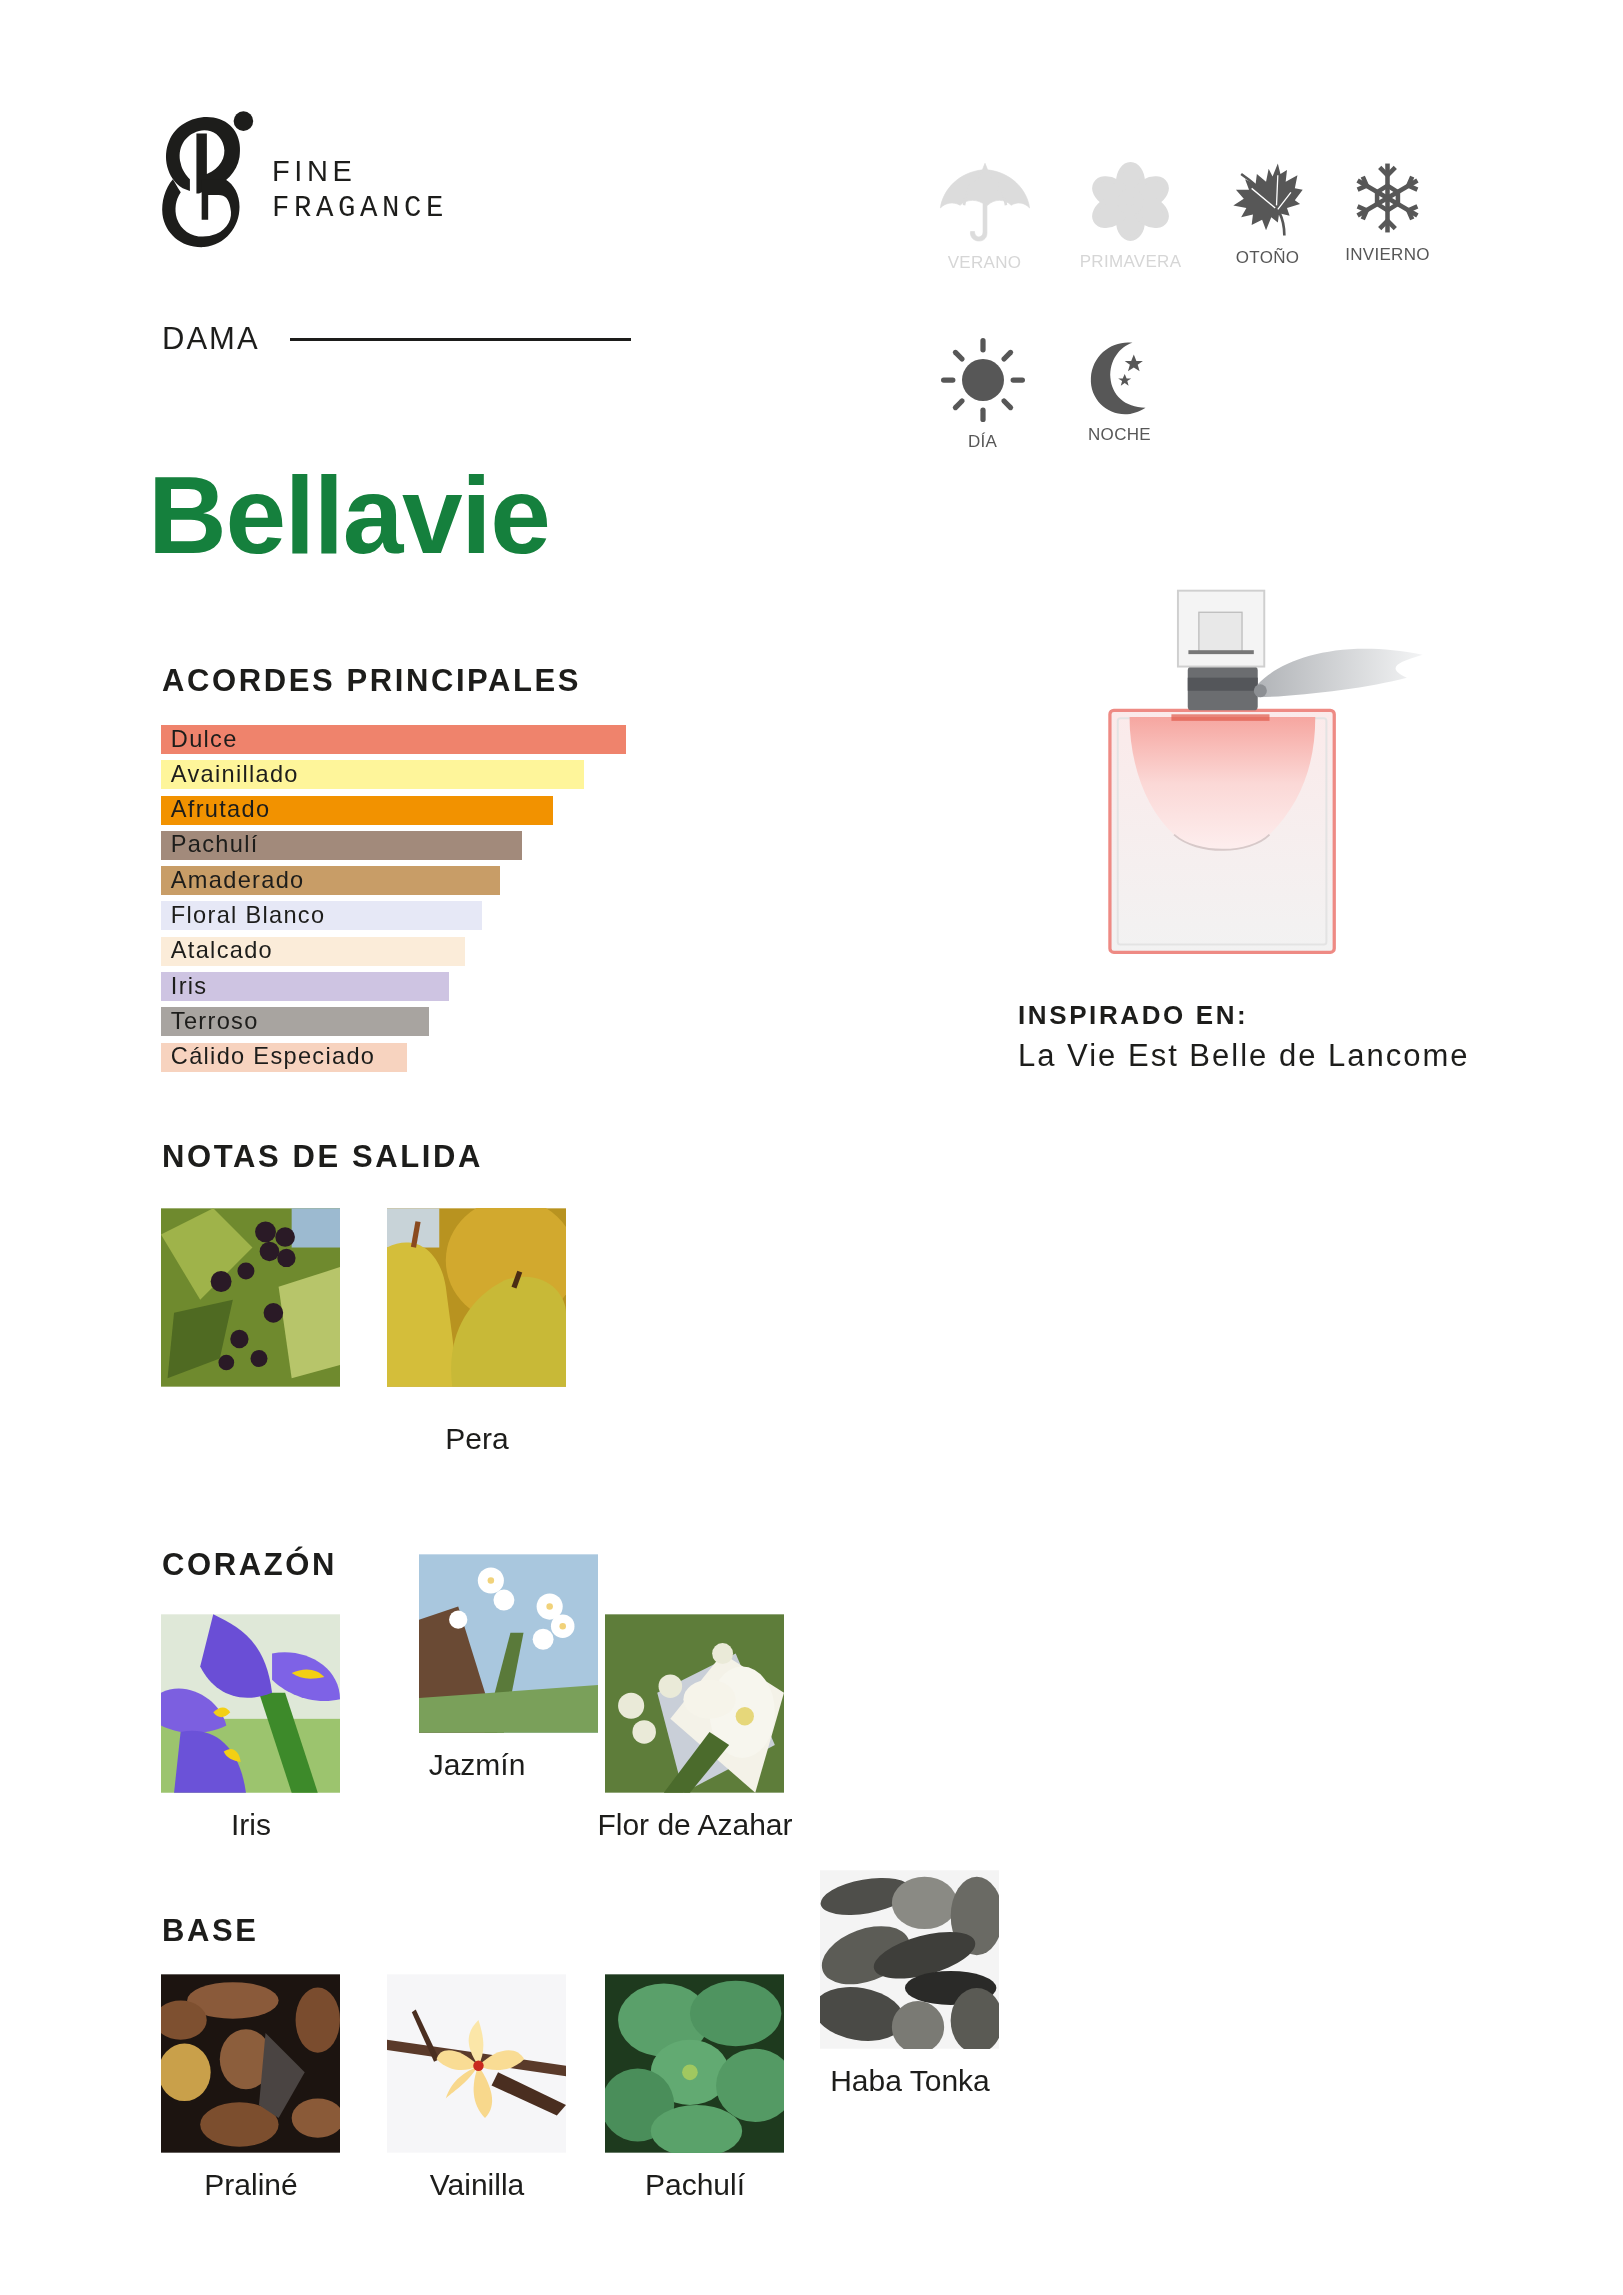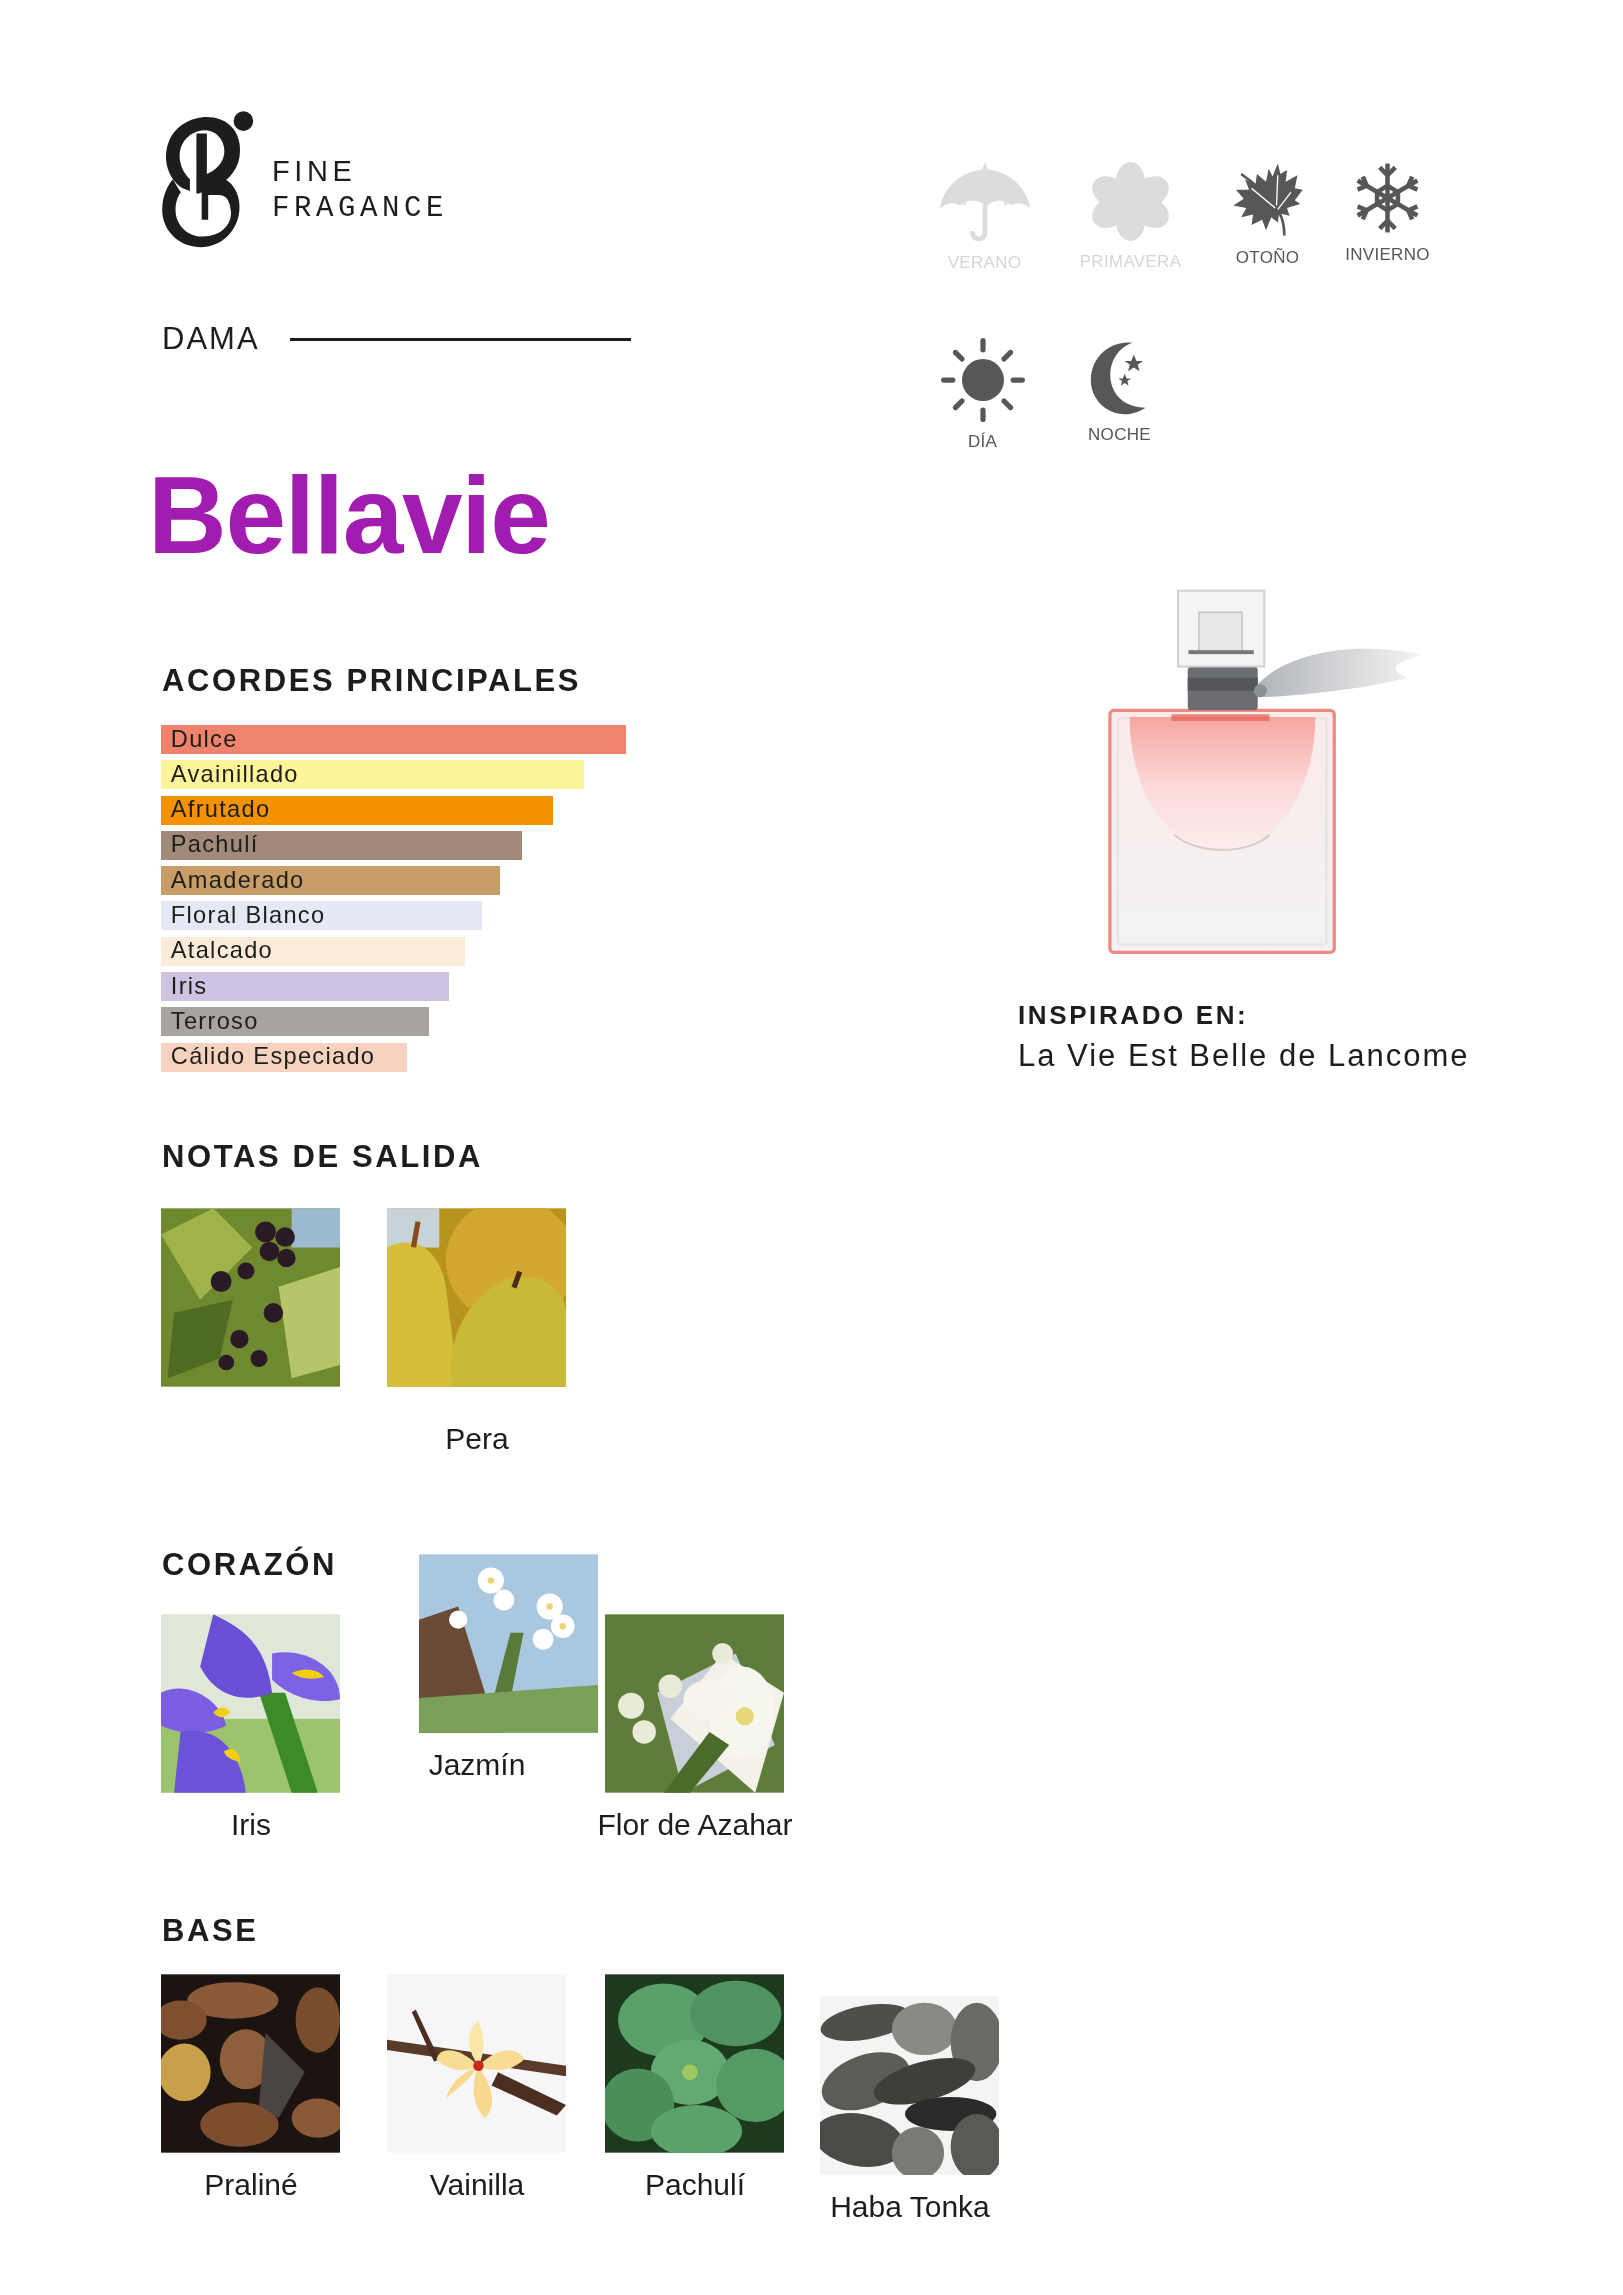--- a/index.html
+++ b/index.html
@@ -7,21 +7,21 @@
          font-family:"Liberation Sans", "DejaVu Sans", sans-serif; color:#1d1d1b; }
   .abs { position:absolute; }
 
   
   .logo { left:161px; top:110px; width:95px; height:158px; }
   .brand-line { left:272px; font-size:29px; letter-spacing:4.6px; font-weight:400; color:#1d1d1b; line-height:1; white-space:nowrap; }
   .brand-1 { top:157px; }
   .brand-2 { top:194px;font-family:Liberation Mono, monospace; }
   .category { left:162px; top:323px; font-size:31px; letter-spacing:2px; line-height:1; color:#1d1d1b; }
   .category-rule { left:290px; top:338px; width:341px; height:2.6px; background:#1d1d1b; }
-  .product-title { left:148px; top:461px; font-size:109px; font-weight:700; line-height:1; letter-spacing:-1.3px; color:#a21caf; }
+  .product-title { left:148px; top:461px; font-size:109px; font-weight:700; line-height:1; letter-spacing:-1.3px; color:#15803d; }
 
   
   .icon-cell { position:absolute; width:131px; text-align:center; }
   .icon-cell svg { display:block; margin:0 auto; }
   .icon-label { font-size:17px; letter-spacing:0.3px; line-height:1; margin-top:11.8px; white-space:nowrap; }
   .muted svg * { fill:#dcdcdc; stroke:#dcdcdc; }
   .muted .icon-label { color:#d6d6d6; }
   .active .icon-label { color:#575757; }
 
   
@@ -371,21 +371,21 @@
       <ellipse cx="130" cy="150" rx="60" ry="50" fill="#62aa72"></ellipse>
       <ellipse cx="230" cy="170" rx="60" ry="56" fill="#549a64"></ellipse>
       <ellipse cx="50" cy="200" rx="56" ry="56" fill="#4a8e5a"></ellipse>
       <ellipse cx="140" cy="240" rx="70" ry="40" fill="#5aa26a"></ellipse>
       <circle cx="130" cy="150" r="12" fill="#a0c860"></circle>
     </svg>
   </div>
   <div class="note-label" style="top:191px;">Pachulí</div>
 </div>
 
-<div class="note" style="left:820px; top:1996px;">
+<div class="note" style="left:820px; top:1870px;">
   <div class="note-img">
     <svg viewBox="0 0 274 273">
       <rect width="274" height="273" fill="#f4f4f4"></rect>
       <ellipse cx="70" cy="40" rx="70" ry="26" fill="#4e4e4a" transform="rotate(-10 70 40)"></ellipse>
       <ellipse cx="160" cy="50" rx="50" ry="40" fill="#8a8a84"></ellipse>
       <ellipse cx="240" cy="70" rx="40" ry="60" fill="#6a6a64"></ellipse>
       <ellipse cx="70" cy="130" rx="70" ry="40" fill="#5c5c56" transform="rotate(-20 70 130)"></ellipse>
       <ellipse cx="160" cy="130" rx="80" ry="30" fill="#3e3e3a" transform="rotate(-15 160 130)"></ellipse>
       <ellipse cx="200" cy="180" rx="70" ry="26" fill="#2a2a28"></ellipse>
       <ellipse cx="60" cy="220" rx="70" ry="40" fill="#4a4a46" transform="rotate(10 60 220)"></ellipse>

